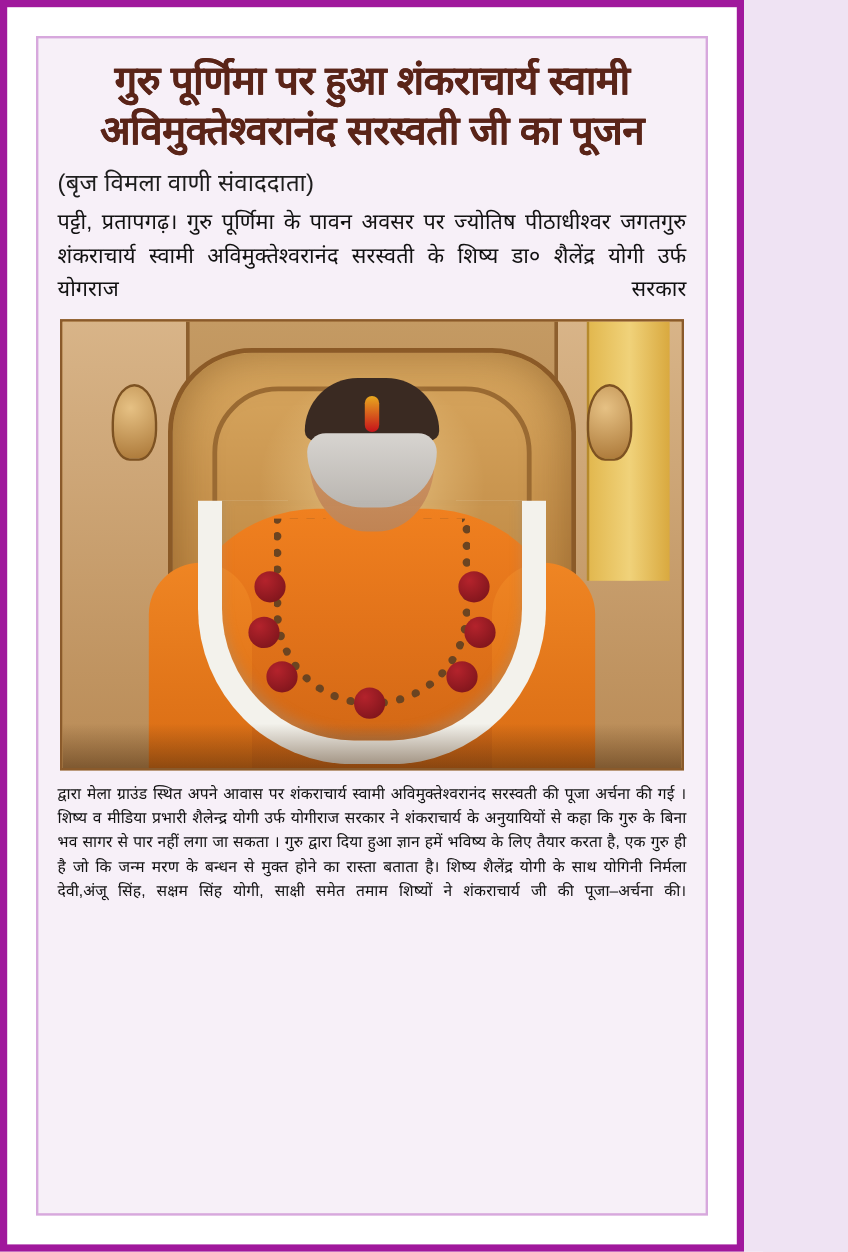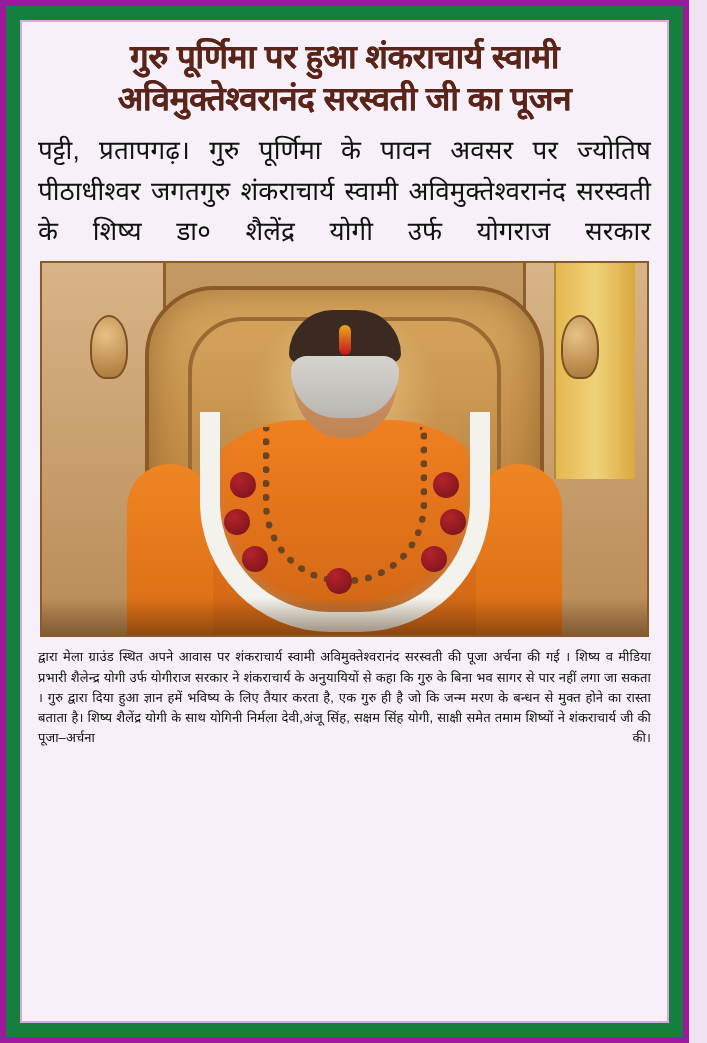--- a/index.html
+++ b/index.html
@@ -8,25 +8,25 @@
   }
   body {
     width: 707px;
     height: 1043px;
     background: #efe3f3;
     font-family: "Liberation Sans", sans-serif;
   }
   .page {
     position: relative;
     box-sizing: border-box;
-    width: 689px;
+    width: 620px;
     height: 1043px;
-    background: #15803d;
+    background: #ffffff;
     border: 6px solid #a0189c;
-    padding: 14px;
+    padding: 24px;
   }
   .inner {
     box-sizing: border-box;
     width: 100%;
     height: 100%;
     background: #f7f0f8;
     border: 2px solid #d7a8dd;
     padding: 10px 14px 6px 14px;
     overflow: hidden;
   }
@@ -42,21 +42,21 @@
   }
   .byline {
     color: #1d1d1d;
     font-size: 20px;
     line-height: 1.3;
     margin: 0 0 6px 2px;
     letter-spacing: 0.1px;
   }
   .lead {
     color: #111;
-    font-size: 26px;
+    font-size: 18px;
     line-height: 1.55;
     text-align: justify;
     text-align-last: justify;
     margin: 0 2px 10px 2px;
     letter-spacing: 0.1px;
   }
   .photo-wrap {
     margin: 0 4px 10px 4px;
     border: 2px solid #8a5a2b;
     height: 372px;
@@ -213,20 +213,21 @@
   }
 </style>
 </head>
 <body>
 
 <div class="page">
   <div class="inner">
 
     <h1 class="headline">गुरु पूर्णिमा पर हुआ शंकराचार्य स्वामी अविमुक्तेश्वरानंद सरस्वती जी का पूजन</h1>
 
+    <div class="byline">(बृज विमला वाणी संवाददाता)</div>
 
     <p class="lead">पट्टी, प्रतापगढ़। गुरु पूर्णिमा के पावन अवसर पर ज्योतिष पीठाधीश्वर जगतगुरु शंकराचार्य स्वामी अविमुक्तेश्वरानंद सरस्वती के शिष्य डा० शैलेंद्र योगी उर्फ योगराज सरकार</p>
 
     <div class="photo-wrap">
       <div class="photo">
         <div class="bg-wall"></div>
         <div class="wall-left"></div>
         <div class="wall-right"></div>
         <div class="curtain"></div>
         <div class="throne">

